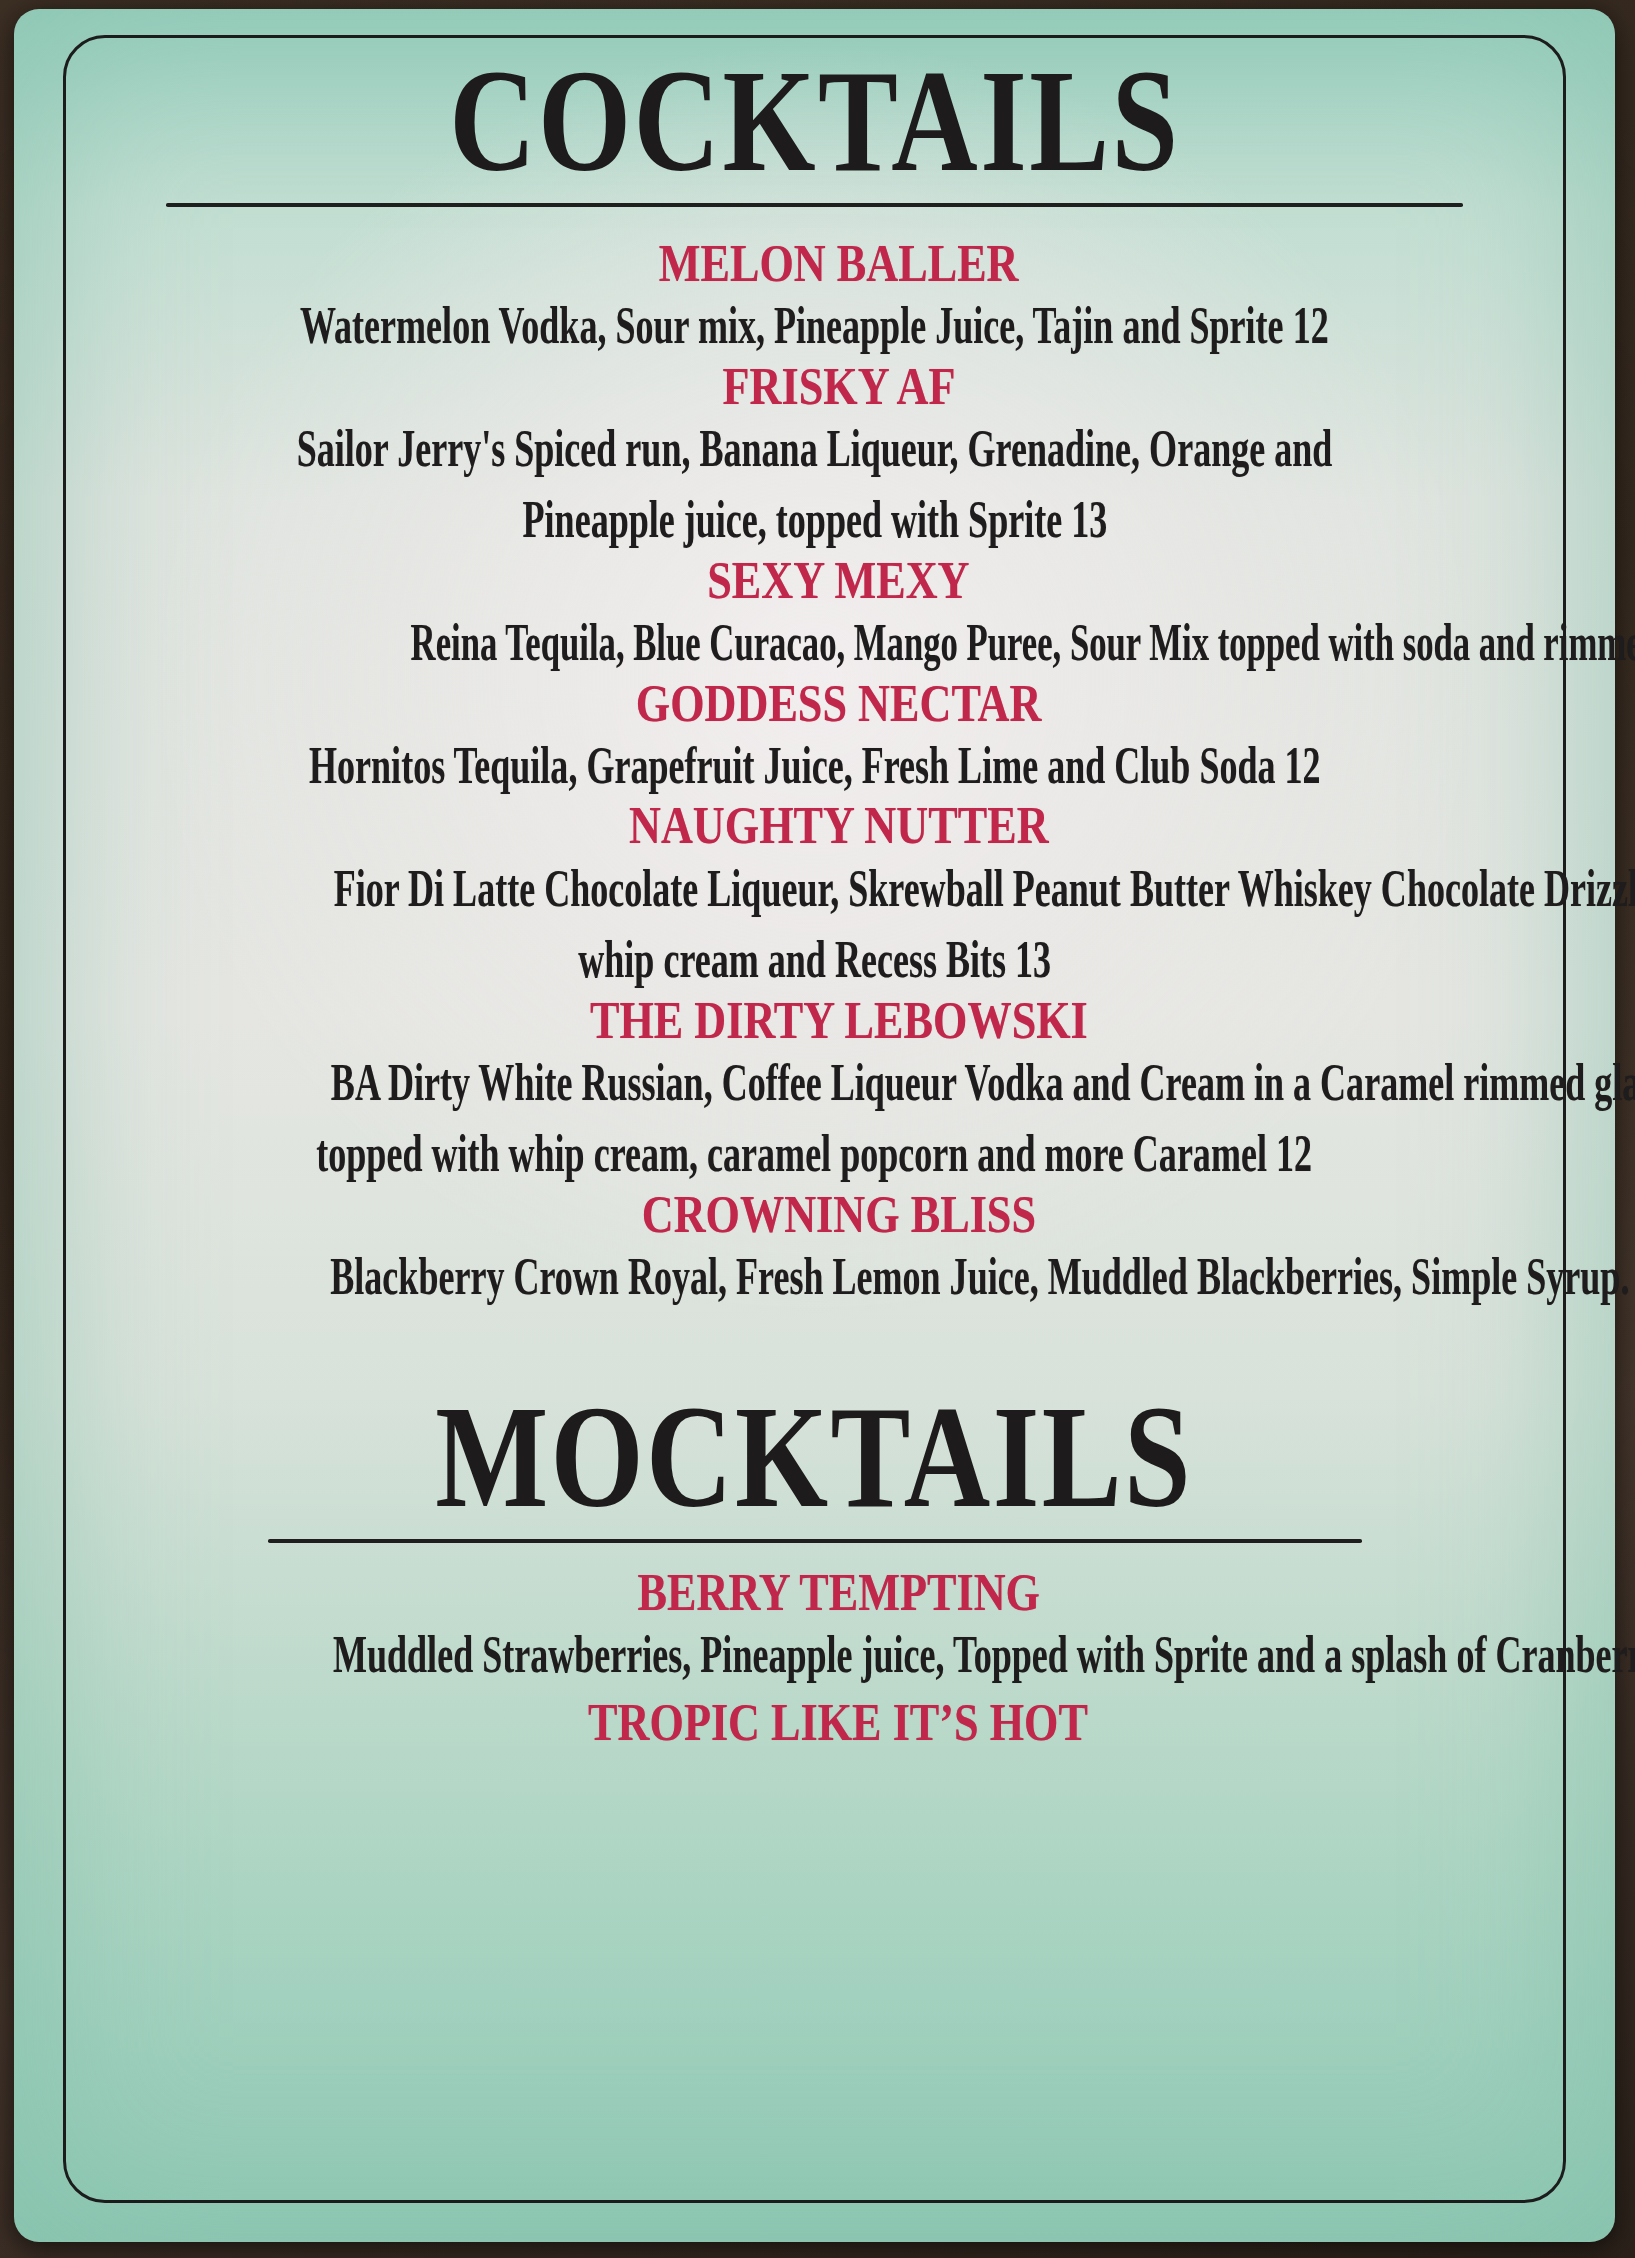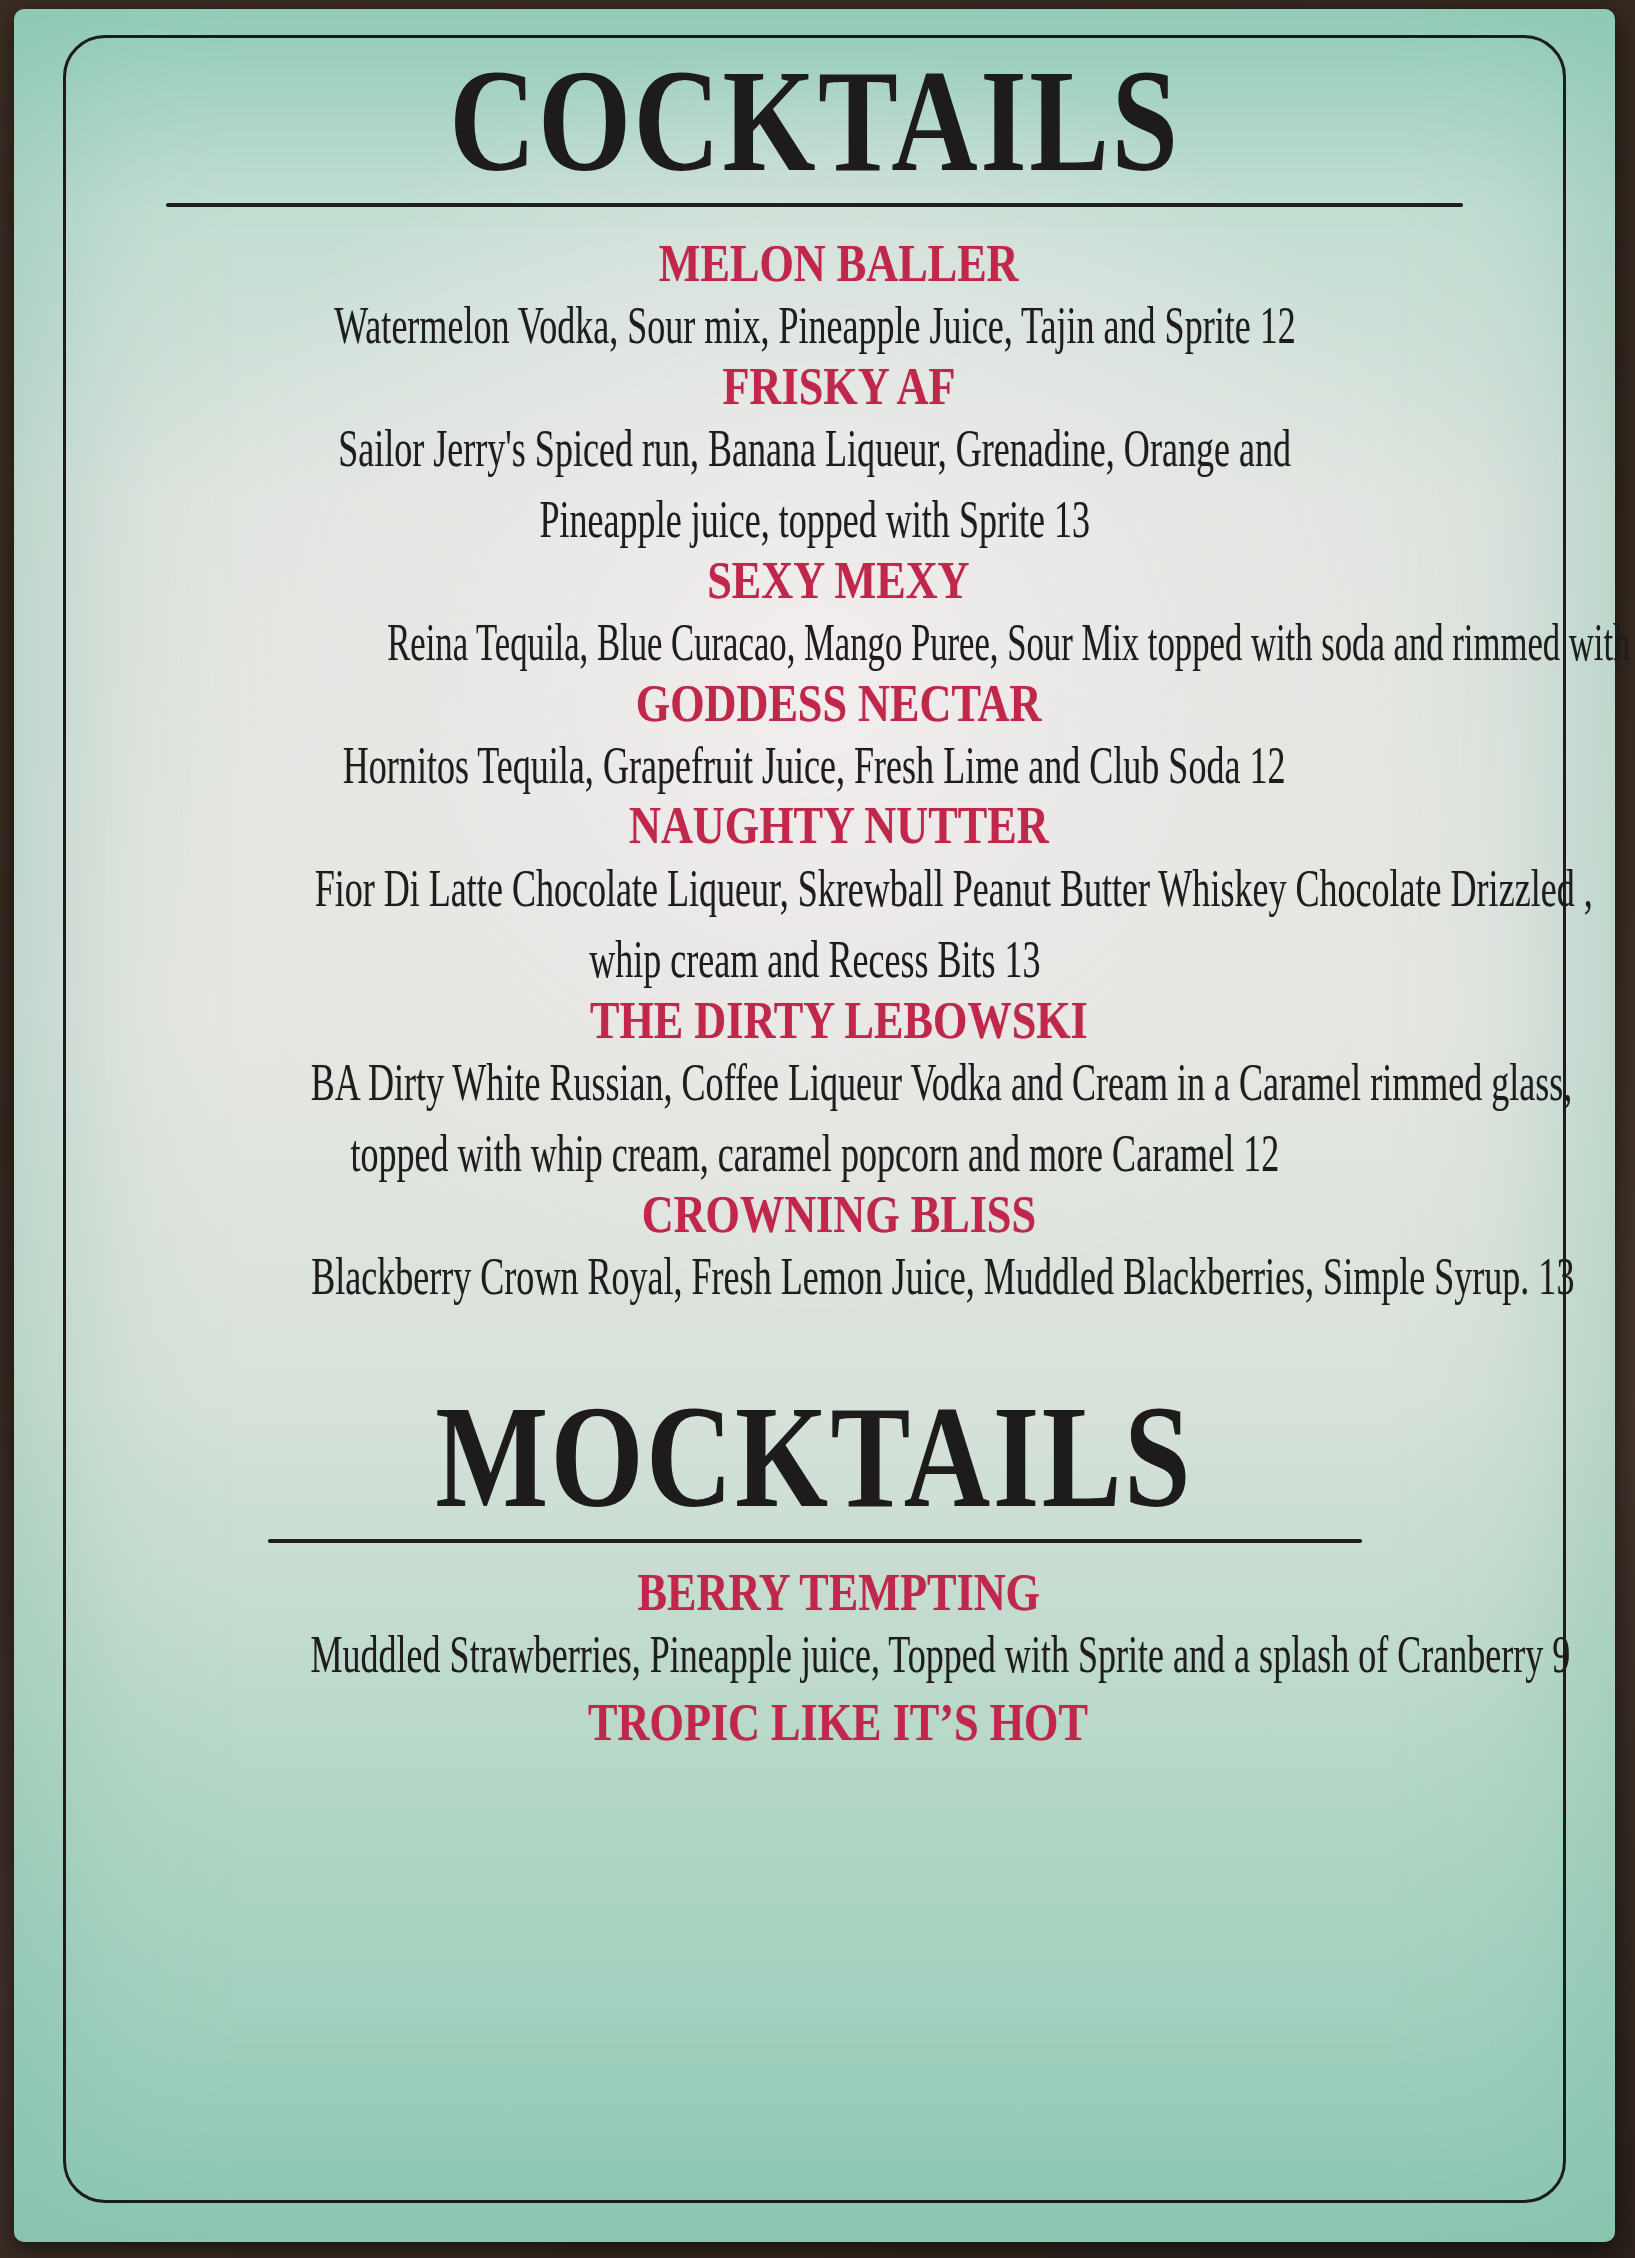--- a/index.html
+++ b/index.html
@@ -6,21 +6,21 @@
   body{
     width:1636px;height:2258px;position:relative;overflow:hidden;
     background:#35291f;
     background-image:
       radial-gradient(ellipse 120% 80% at 50% 40%, rgba(90,70,52,.45) 0%, rgba(40,30,22,.0) 60%),
       linear-gradient(160deg,#3c2f24 0%, #30251c 40%, #41332a 70%, #2b211a 100%);
     font-family:"Liberation Serif","DejaVu Serif",serif;
   }
   .card{
     position:absolute;left:14px;top:8.8px;right:21px;bottom:16px;
-    border-radius:10px;
+    border-radius:25px;
     background:
       radial-gradient(ellipse 55% 38% at 50% 30%, rgba(243,238,239,.95) 0%, rgba(236,233,232,.55) 45%, rgba(236,233,232,0) 75%),
       linear-gradient(180deg,#9fd2c2 0%, #c2ded2 9%, #dfe4df 22%, #e5e6e2 45%, #d8e2da 62%, #b7d8c8 78%, #9dcfbc 92%, #93cab6 100%);
     box-shadow: inset 0 0 150px 40px rgba(125,190,168,.5), 0 5.3px 26.5px rgba(0,0,0,.6);
   }
   .frame{
     position:absolute;left:49px;top:26.5px;right:49px;bottom:39px;
     border:3.5px solid #1c1c1c;border-radius:42px;
     pointer-events:none;
   }
@@ -35,21 +35,21 @@
   .mock-title{margin-top:71px;text-align:center;}
   .item{margin-bottom:0;}
   .mock .item{margin-bottom:7px;}
   .item-name{
     font-size:52px;line-height:.95;font-weight:bold;color:#c0274a;
     margin-bottom:1.8px;white-space:nowrap;
     text-shadow:0 0 0.9px rgba(150,20,50,.4);
     margin-left:48px;
   }
   .line{
-    font-size:53px;line-height:1.35;font-weight:normal;color:#1e1c1c;
+    font-size:53px;line-height:1.35;font-weight:bold;color:#1e1c1c;
     white-space:nowrap;
     text-shadow:0 0 0.9px rgba(0,0,0,.25);
   }
   .fit{display:inline-block;transform-origin:50% 50%;}
 </style>
 </head>
 <body>
 
 <div class="card">
   <div class="frame"></div>

